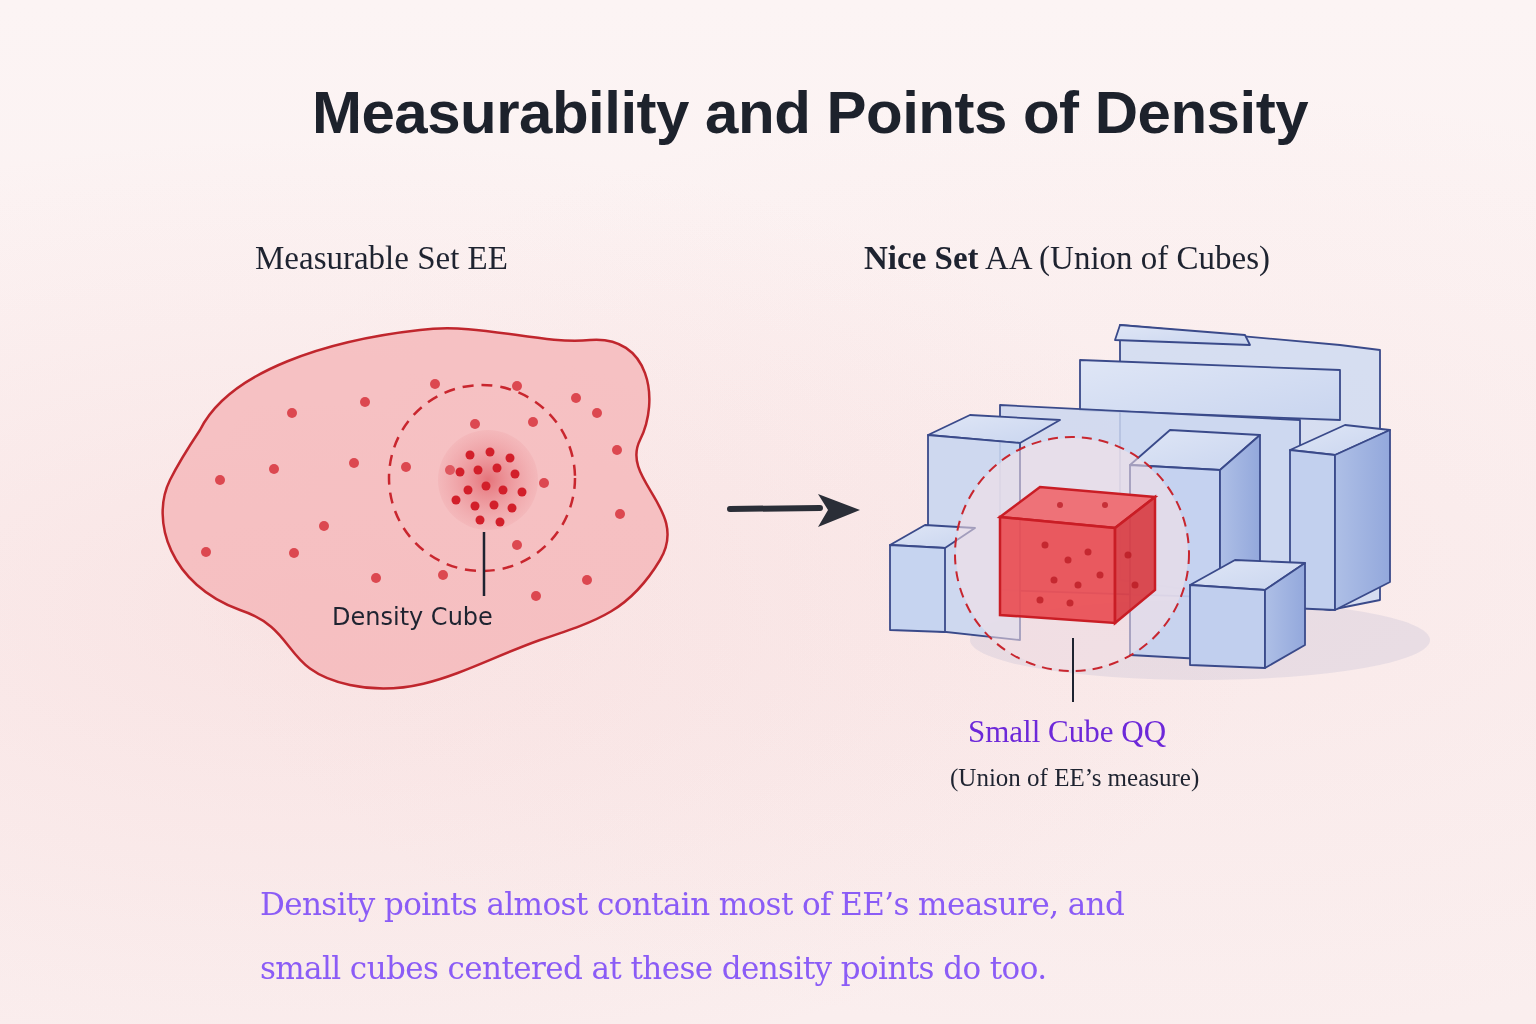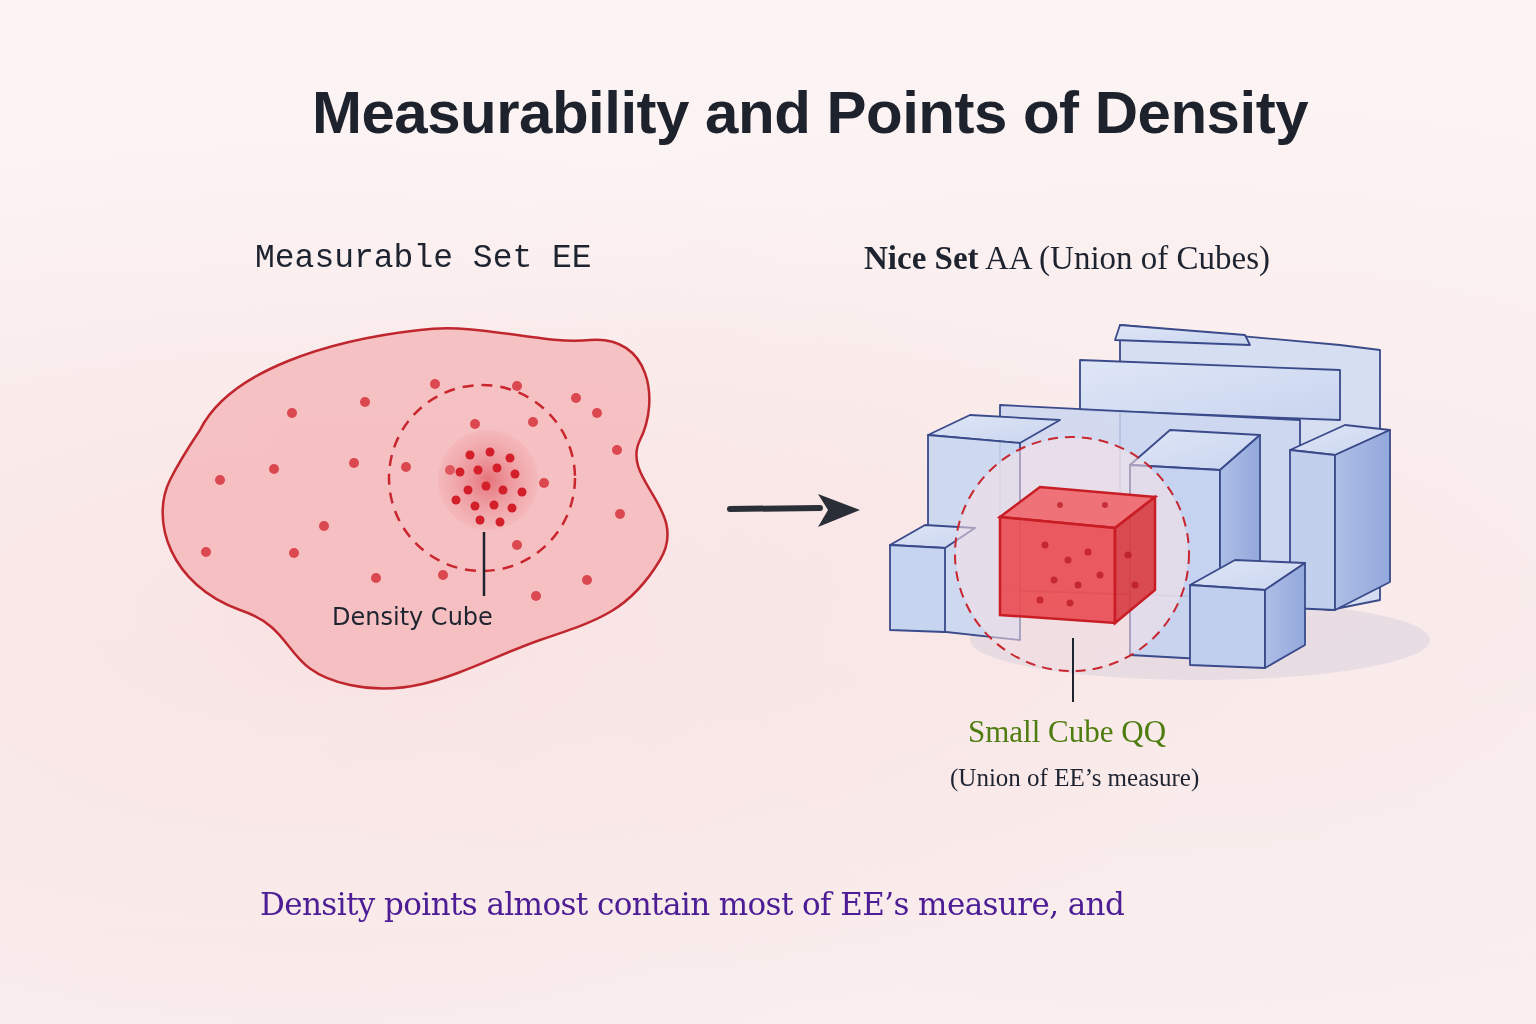--- a/index.html
+++ b/index.html
@@ -16,42 +16,42 @@
       radial-gradient(ellipse at 75% 55%, rgba(240,180,180,0.12), transparent 60%),
       linear-gradient(180deg, #fcf4f4 0%, #faeeee 100%);
   }
   .title {
     position: absolute; left: 0; width: 1620px; top: 78px; text-align: center;
     font-family: "Liberation Sans", sans-serif; font-weight: 700; font-size: 60px;
     color: #1d222c; letter-spacing: -0.5px;
   }
   .label-left {
     position: absolute; left: 255px; top: 240px;
-    font-family: Liberation Mono, monospace; font-size: 33px; color: #1e2330;
+    font-family: Liberation Serif, serif; font-size: 33px; color: #1e2330;
   }
   .label-right {
     position: absolute; left: 864px; top: 240px;
     font-family: "Liberation Serif", serif; font-size: 33px; color: #1e2330;
   }
   .label-right b { font-weight: 700; }
   .density-label {
     position: absolute; left: 332px; top: 603px;
     font-family: "DejaVu Sans", sans-serif; font-size: 24px; color: #1e2330;
   }
   .cube-label {
     position: absolute; left: 968px; top: 714px;
-    font-family: "Liberation Serif", serif; font-size: 31px; color: #4d7c0f;
+    font-family: "Liberation Serif", serif; font-size: 31px; color: #6d28d9;
   }
   .cube-sub {
     position: absolute; left: 950px; top: 764px;
     font-family: "Liberation Serif", serif; font-size: 25px; color: #1e2330;
   }
   .caption {
     position: absolute; left: 260px; top: 872px; width: 1000px;
-    font-family: "DejaVu Serif", serif; font-size: 31px; line-height: 64px; color: #4c1d95;
+    font-family: "DejaVu Serif", serif; font-size: 31px; line-height: 64px; color: #8b5cf6;
     letter-spacing: -0.6px;
   }
   svg.art { position: absolute; left: 0; top: 0; }
 </style>
 </head>
 <body>
 
 <div class="bg-wash"></div>
 
 <div class="title">Measurability and Points of Density</div>
@@ -183,13 +183,14 @@
     <line x1="1073" y1="638" x2="1073" y2="702" stroke="#1e2330" stroke-width="2"></line>
   </g>
 </svg>
 
 <div class="density-label">Density Cube</div>
 <div class="cube-label">Small Cube QQ</div>
 <div class="cube-sub">(Union of EE’s measure)</div>
 
 <div class="caption">
   <div>Density points almost contain most of EE’s measure, and</div>
+  <div>small cubes centered at these density points do too.</div>
 </div>
 
 </body></html>

